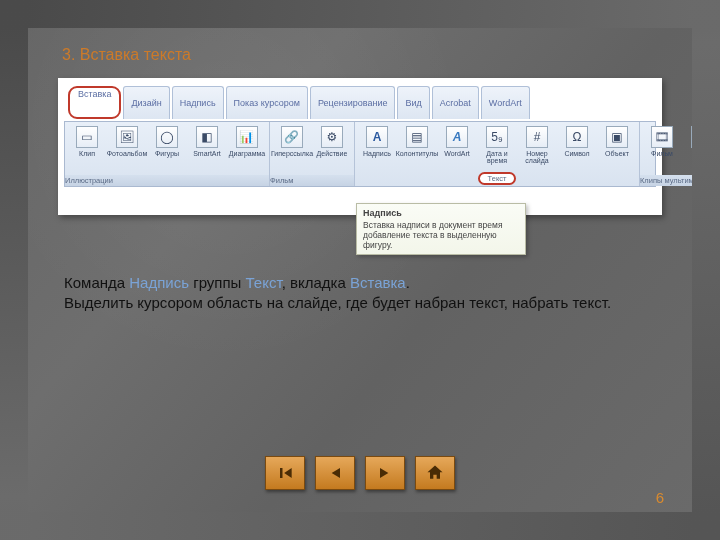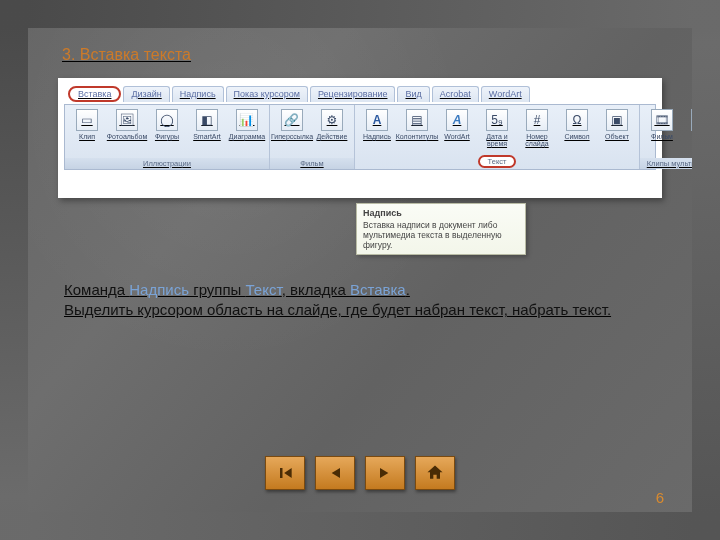--- a/index.html
+++ b/index.html
@@ -14,36 +14,35 @@
     position: relative;
     border: 28px solid transparent;
     border-image: linear-gradient(145deg, #4a4a4a, #6b6b6b, #555) 1;
   }
   .inner {
     position: absolute; inset: 0;
     padding: 10px 30px 20px 30px;
     background:
       radial-gradient(circle at 30% 20%, rgba(255,255,255,0.05), transparent 40%),
       linear-gradient(130deg, #666 0%, #6e6e6e 30%, #626262 60%, #6a6a6a 100%);
-    text-decoration: underline;
   }
   h2.title {
     color: #cc7a29; font-size: 16px; font-weight: normal;
     margin: 8px 0 14px 4px;
   }
   .ribbon-wrap {
     background: #fff; padding: 6px 6px 28px 6px;
     box-shadow: 2px 3px 6px rgba(0,0,0,0.35);
   }
   .tabs {
     display: flex; gap: 2px; font-size: 9px; color: #5b6ea3;
     padding: 2px 4px;
   }
   .tab {
-    padding: 2px 7px; border-radius: 3px 3px 0 0;
+    padding: 11px 7px; border-radius: 3px 3px 0 0;
     background: linear-gradient(#eef3fa,#dde6f2);
     border: 1px solid #b0c0d8; border-bottom: none;
     cursor: pointer;
   }
   .tab.active {
     border: 2px solid #c0392b; border-radius: 9px;
     background: #fff; padding: 1px 8px;
   }
   .ribbon {
     display: flex; align-items: stretch;
@@ -51,21 +50,21 @@
     border: 1px solid #aab9d0; height: 66px;
     font-size: 8px; color: #3a4a66;
   }
   .group {
     border-right: 1px solid #b5c3d8;
     display: flex; flex-direction: column;
     padding: 2px 3px 0 3px;
   }
   .group-items { display: flex; gap: 2px; flex: 1; align-items: flex-start; }
   .group-label {
-    text-align: center; font-size: 7.5px; color: #5a6a85;
+    text-align: left; font-size: 7.5px; color: #5a6a85;
     background: linear-gradient(#d5e0ee,#c6d3e4);
     margin: 0 -3px; padding: 1px 0;
   }
   .group-label.hl {
     border: 2px solid #c0392b; border-radius: 9px;
     background: #fff; display: inline-block; padding: 0 8px;
     margin: 0 auto 1px auto;
   }
   .ritem {
     display: flex; flex-direction: column; align-items: center;
@@ -80,21 +79,21 @@
   .ritem .lbl { font-size: 7px; text-align: center; line-height: 1; margin-top: 2px; }
   .tooltip {
     position: absolute; left: 328px; top: 175px;
     background: linear-gradient(#fafcf6,#f3f6ea);
     border: 1px solid #b9bca5; padding: 4px 6px;
     font-size: 8.5px; color: #444; width: 170px;
     box-shadow: 2px 2px 4px rgba(0,0,0,0.25);
   }
   .tooltip b { font-size: 9px; display:block; margin-bottom:2px; }
   .explain {
-    margin-top: 82px; color: #111; font-size: 15px; line-height: 1.35;
+    margin-top: 58px; color: #111; font-size: 15px; line-height: 1.35;
     padding: 0 6px;
   }
   .explain .kw { color: #7aa3d6; }
   .navbtns {
     position: absolute; bottom: 22px; left: 50%; transform: translateX(-50%);
     display: flex; gap: 10px;
   }
   .nbtn {
     width: 40px; height: 34px;
     background: linear-gradient(#e6a85a,#c47a1f);
@@ -213,21 +212,21 @@
             </div>
       </div>
       <div class="group-label">Клипы мультимедиа</div>
     </div>
 
   </div>
 </div>
 
 <div class="tooltip">
   <b>Надпись</b>
-  <span>Вставка надписи в документ либо мультимедиа текста в выделенную фигуру.</span>
+  <span>Вставка надписи в документ время добавление текста в выделенную фигуру.</span>
 </div>
 
 <div class="explain">
   <p>
     <span>Команда </span><span class="kw">Надпись</span><span> группы </span><span class="kw">Текст</span><span>, вкладка </span><span class="kw">Вставка</span><span>.</span>
   </p>
   <p>Выделить  курсором область на слайде, где будет набран текст, набрать текст.</p>
 </div>
 
 <div class="navbtns">

